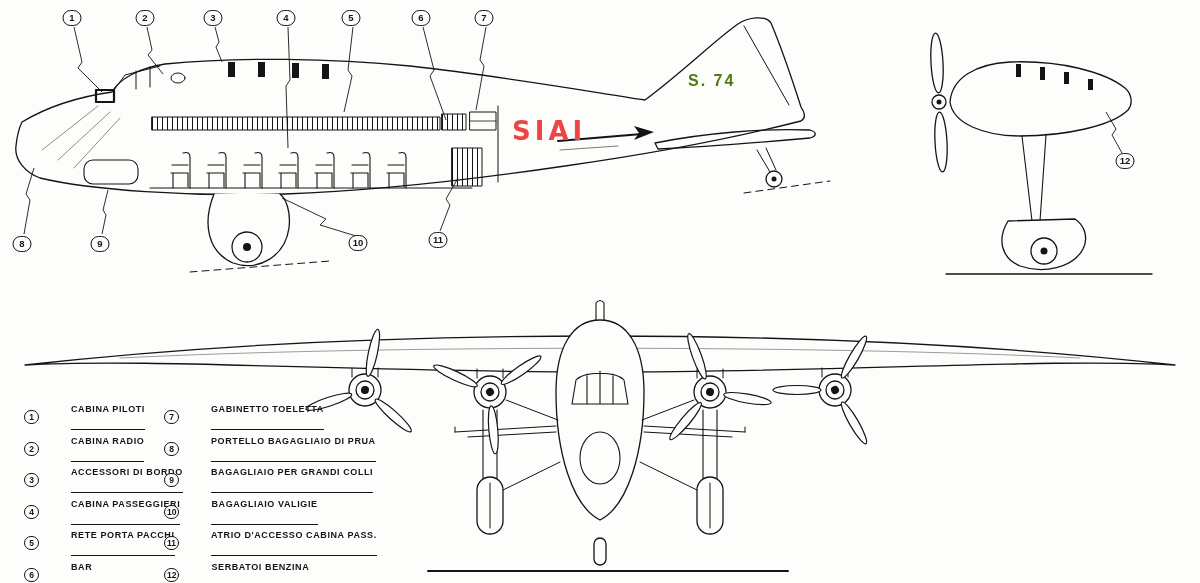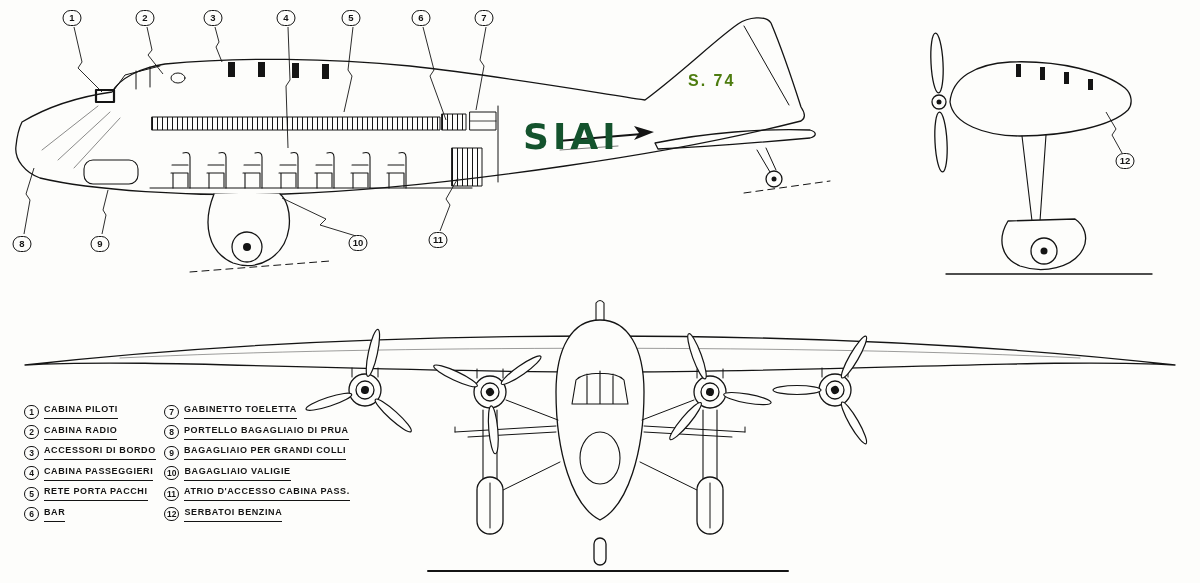--- a/index.html
+++ b/index.html
@@ -9,23 +9,23 @@
     font-family:"Liberation Sans",sans-serif;color:#141414;
   }
   .stage svg{position:absolute;left:0;top:0;}
   .callout{
     position:absolute;transform:translate(-50%,-50%);
     min-width:11px;height:14px;padding:0 3px;box-sizing:content-box;
     border:1.4px solid #141414;border-radius:10px;background:rgba(253,253,251,.9);
     font-size:9.5px;font-weight:bold;line-height:14px;text-align:center;
   }
   .brand{
-    position:absolute;left:523px;top:116px;
-    font-family:"DejaVu Sans",sans-serif;font-size:36px;font-weight:bold;
-    letter-spacing:4px;color:#14532d;
+    position:absolute;left:512px;top:116px;
+    font-family:"DejaVu Sans",sans-serif;font-size:26px;font-weight:bold;
+    letter-spacing:4px;color:#ef4444;
   }
   .model{
     position:absolute;left:688px;top:72px;
     font-size:16px;font-weight:bold;letter-spacing:2px;color:#4d7c0f;
   }
   .legend{position:absolute;left:24px;top:404px;width:352px;}
   .legend-title{
     font-size:17px;font-weight:bold;letter-spacing:3px;text-transform:uppercase;
     margin:0 0 11px 30px;
   }
@@ -34,21 +34,21 @@
   .legend-col.c1{width:128px;}
   .legend-item{display:flex;align-items:center;white-space:nowrap;}
   .legend-num{
     flex:0 0 auto;min-width:9px;height:12px;padding:0 2px;
     border:1.2px solid #141414;border-radius:8px;background:#fdfdfb;
     font-size:8.5px;font-weight:bold;line-height:12px;text-align:center;
     margin-right:5px;
   }
   .legend-label{
     font-size:9px;font-weight:bold;letter-spacing:.6px;text-transform:uppercase;
-    border-bottom:1px solid #141414;padding-bottom:4px;
+    border-bottom:1px solid #141414;padding-bottom:15px;margin-left:27px;
   }
 </style>
 </head>
 <body>
 
 <div class="stage">
 
   <svg width="1200" height="583" viewBox="0 0 1200 583">
     <defs>
       <pattern id="ph" width="5" height="13" patternUnits="userSpaceOnUse">

